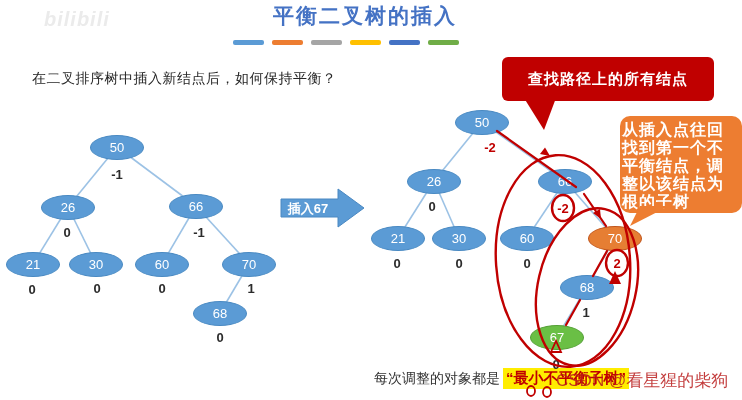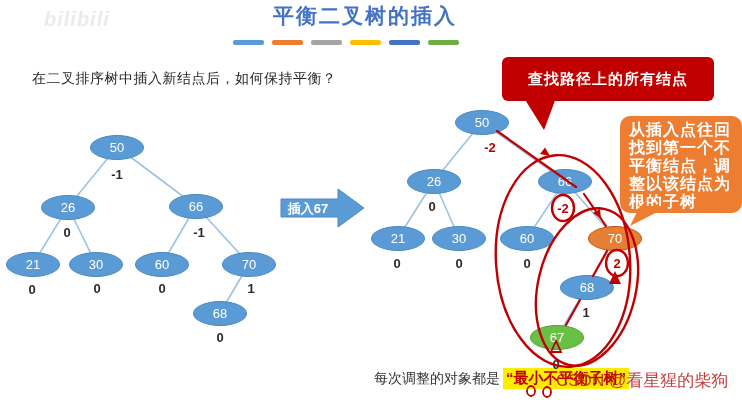--- a/index.html
+++ b/index.html
@@ -22,21 +22,21 @@
   .node.orange{background:#e67e33;border:1.5px solid #c0561c;}
   .node.green{background:#6abf45;border:1.5px solid #55a037;}
   .bf{position:absolute;transform:translate(-50%,-50%);font-size:13px;font-weight:600;
       color:#2b2b2b;z-index:3;white-space:nowrap;}
   .bf.red{color:#c00000;}
   .callout{position:absolute;color:#fff;z-index:4;box-sizing:border-box;}
   .callout-red{left:502px;top:57px;width:212px;height:44px;background:#c00000;border-radius:6px;
       display:flex;flex-direction:column;align-items:center;justify-content:center;
       font-size:15px;font-weight:700;line-height:20px;letter-spacing:1px;}
   .callout-orange{left:620px;top:116px;width:122px;height:97px;background:#ed7d31;border-radius:10px;
-      padding:5px 4px 4px 9px;font-size:16px;font-weight:700;line-height:18px;letter-spacing:1px;}
+      padding:5px 4px 4px 2px;font-size:16px;font-weight:700;line-height:18px;letter-spacing:1px;}
   .arrow-label{position:absolute;left:280px;top:200px;width:56px;text-align:center;
       color:#fff;font-size:13px;font-weight:700;z-index:2;}
   .bottom-note{position:absolute;left:374px;top:368px;display:flex;align-items:center;
       font-size:14px;color:#333;z-index:2;white-space:nowrap;font-weight:500;}
   .bottom-highlight{background:#ffed00;color:#c00000;font-weight:700;font-size:15px;
       padding:1px 3px;margin-left:3px;}
   .wm-bili{position:absolute;left:44px;top:8px;font-size:20px;font-weight:700;font-style:italic;
       color:#ebebeb;z-index:6;letter-spacing:1px;}
   .wm-csdn{position:absolute;left:556px;top:369px;font-size:17px;color:#b91c1c;opacity:.85;
       z-index:6;white-space:nowrap;}

